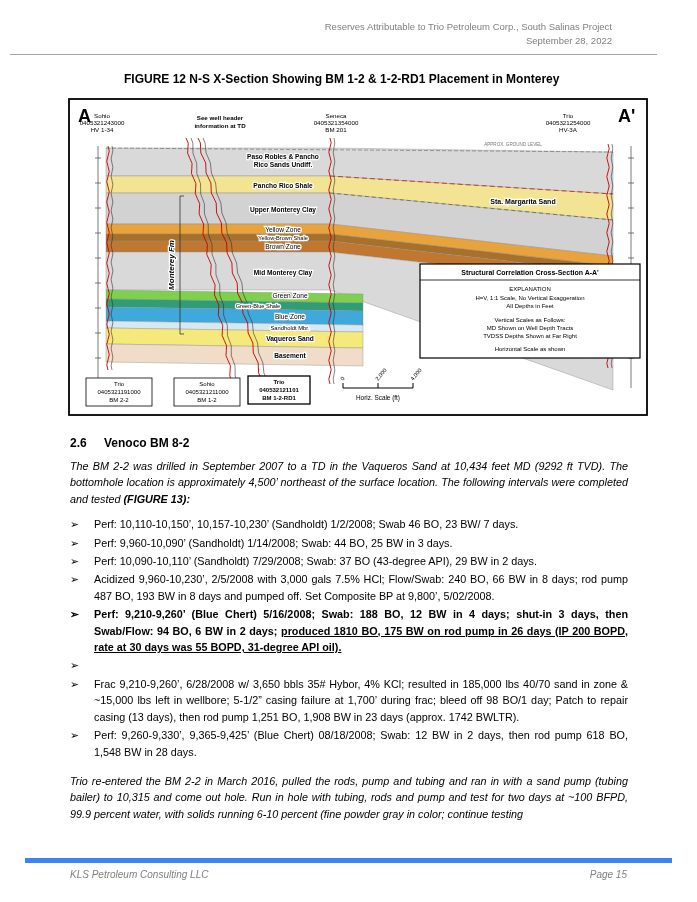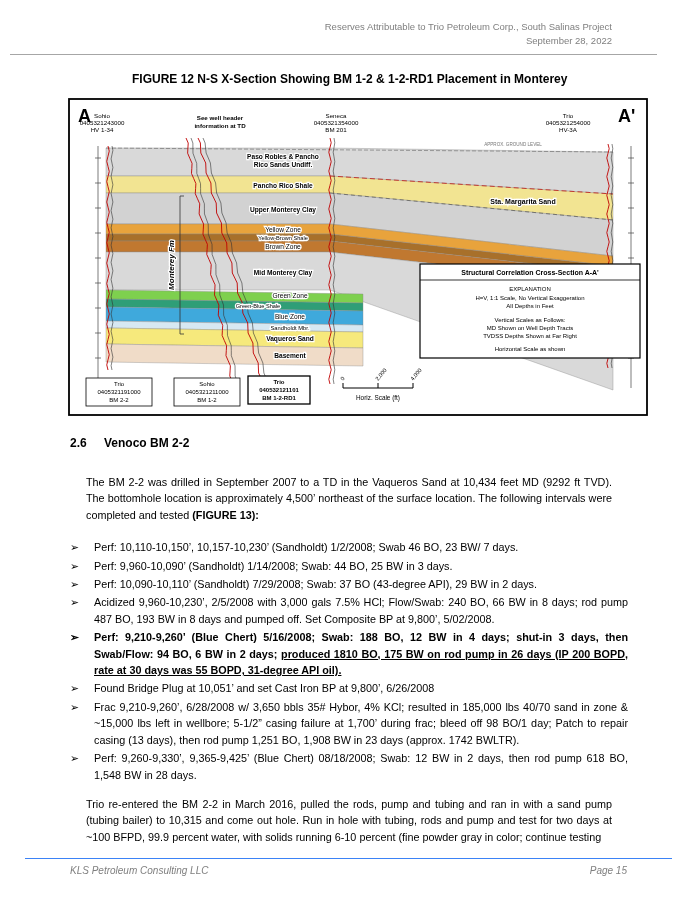--- a/index.html
+++ b/index.html
@@ -3,38 +3,38 @@
 <meta charset="utf-8">
 <style>
   html,body{margin:0;padding:0;}
   body{width:697px;height:902px;background:#ffffff;font-family:"Liberation Sans",sans-serif;color:#000;position:relative;overflow:hidden;}
   .page{position:absolute;inset:0;}
 
   .doc-header{position:absolute;top:20px;left:10px;width:647px;color:#7f7f7f;font-size:9.5px;line-height:14px;text-align:right;}
   .doc-header .hdr-text{padding-right:45px;}
   .doc-header .rule{border-bottom:1px solid #a6a6a6;margin-top:6px;}
 
-  .fig-title{position:absolute;top:72px;left:88px;font-size:12px;font-weight:bold;padding-left:44px;}
+  .fig-title{position:absolute;top:72px;left:80px;font-size:12px;font-weight:bold;padding-left:44px;}
 
   .figure-box{position:absolute;top:98px;left:68px;width:580px;height:318px;}
   .figure-box svg{display:block;}
 
   .section-heading{position:absolute;top:436px;left:70px;font-size:12px;font-weight:bold;}
   .section-heading .sec-num{display:inline-block;width:34px;}
 
   .content{position:absolute;top:458px;left:70px;width:558px;font-size:10.8px;line-height:16.4px;text-align:justify;}
-  .content p{margin:16px;}
+  .content p{margin:0;font-style:italic;}
   ul.bullets{list-style:none;margin:9px 0 0 0;padding:0;}
   ul.bullets li{display:flex;margin-bottom:2px;}
   ul.bullets .marker{flex:0 0 24px;width:24px;}
   ul.bullets li.bold{font-weight:bold;}
   .ul-part{text-decoration:underline;}
   .closing{margin-top:13px !important;}
 
-  .doc-footer{position:absolute;top:858px;left:25px;width:647px;border-top:1px solid #3b82f6;padding-top:6px;}
+  .doc-footer{position:absolute;top:858px;left:25px;width:647px;border-top:5px solid #3b82f6;padding-top:6px;}
   .doc-footer .inner{display:flex;justify-content:space-between;padding:0 45px;color:#7f7f7f;font-size:10px;font-style:italic;}
 </style>
 </head>
 <body>
 
 <div class="page">
 
   <div class="doc-header">
     <div class="hdr-text">
       <div>Reserves Attributable to Trio Petroleum Corp., South Salinas Project</div>
@@ -164,21 +164,21 @@
         <path d="M275,290v-5M310,290v-5M345,290v-5" stroke="#000" stroke-width="1" fill="none"></path>
         <text x="275" y="283" font-size="5.6" transform="rotate(-50 275 283)">0</text>
         <text x="310" y="283" font-size="5.6" transform="rotate(-50 310 283)">2,000</text>
         <text x="345" y="283" font-size="5.6" transform="rotate(-50 345 283)">4,000</text>
         <text x="310" y="302" font-size="6.4" text-anchor="middle">Horiz. Scale (ft)</text>
       </g>
     </svg>
   </div>
 
   <div class="section-heading">
-    <span class="sec-num">2.6</span><span>Venoco BM 2-2</span>
+    <span class="sec-num">2.6</span><span>Venoco BM 8-2</span>
   </div>
 
   <div class="content">
     <p><span>The BM 2-2 was drilled in September 2007 to a TD in the Vaqueros Sand at 10,434 feet MD (9292 ft TVD). The bottomhole location is approximately 4,500’ northeast of the surface location. The following intervals were completed and tested </span><b>(FIGURE 13):</b></p>
 
     <ul class="bullets">
       <li>
           <span class="marker">➢</span>
           <span class="btext">Perf: 10,110-10,150’, 10,157-10,230’ (Sandholdt) 1/2/2008; Swab 46 BO, 23 BW/ 7 days.</span>
         </li>
@@ -193,21 +193,20 @@
       <li>
           <span class="marker">➢</span>
           <span class="btext">Acidized 9,960-10,230’, 2/5/2008 with 3,000 gals 7.5% HCl; Flow/Swab: 240 BO, 66 BW in 8 days; rod pump 487 BO, 193 BW in 8 days and pumped off. Set Composite BP at 9,800’, 5/02/2008.</span>
         </li>
       <li class="bold">
           <span class="marker">➢</span>
           <span class="btext"><span>Perf: 9,210-9,260’ (Blue Chert) 5/16/2008; Swab: 188 BO, 12 BW in 4 days; shut-in 3 days, then Swab/Flow: 94 BO, 6 BW in 2 days; </span><span class="ul-part">produced 1810 BO, 175 BW on rod pump in 26 days (IP 200 BOPD, rate at 30 days was 55 BOPD, 31-degree API oil).</span></span>
         </li>
       <li>
           <span class="marker">➢</span>
-          <span class="btext">Found Bridge Plug at 10,051’ and set Cast Iron BP at 9,800’, 6/26/2008</span>
         </li>
       <li>
           <span class="marker">➢</span>
           <span class="btext">Frac 9,210-9,260’, 6/28/2008 w/ 3,650 bbls 35# Hybor, 4% KCl; resulted in 185,000 lbs 40/70 sand in zone &amp; ~15,000 lbs left in wellbore; 5-1/2” casing failure at 1,700’ during frac; bleed off 98 BO/1 day; Patch to repair casing (13 days), then rod pump 1,251 BO, 1,908 BW in 23 days (approx. 1742 BWLTR).</span>
         </li>
       <li>
           <span class="marker">➢</span>
           <span class="btext">Perf: 9,260-9,330’, 9,365-9,425’ (Blue Chert) 08/18/2008; Swab: 12 BW in 2 days, then rod pump 618 BO, 1,548 BW in 28 days.</span>
         </li>
     </ul>

